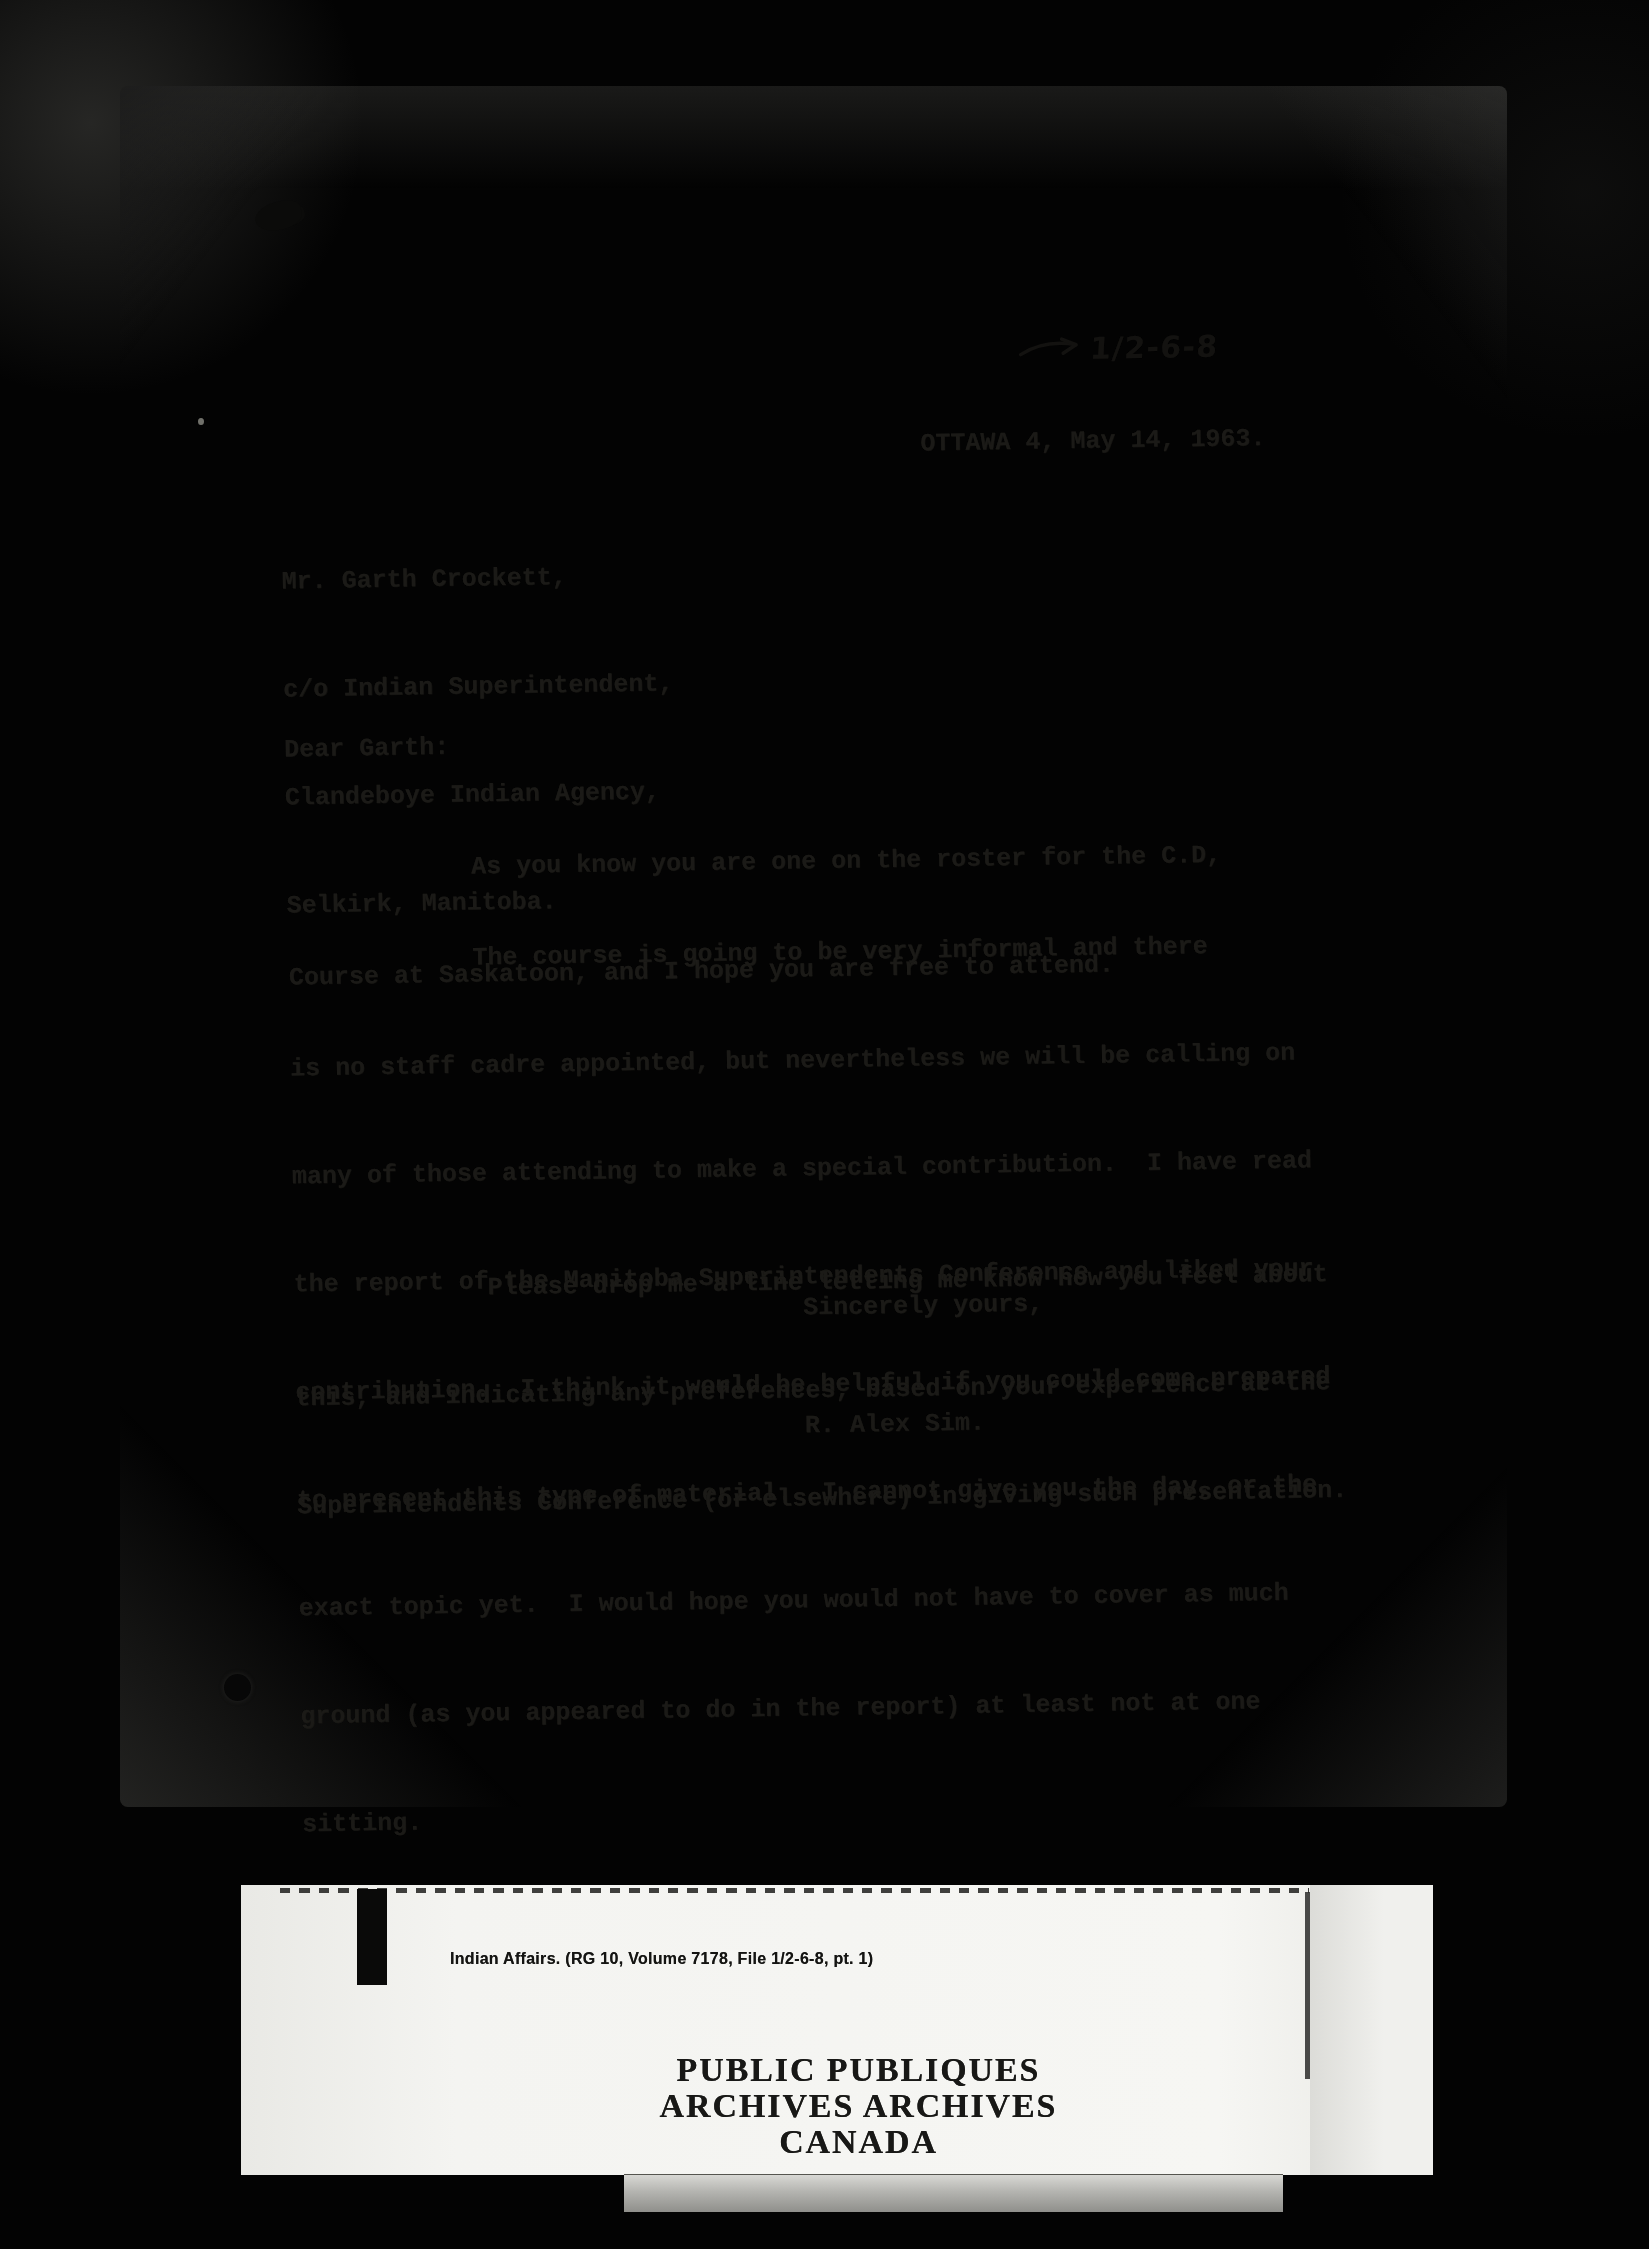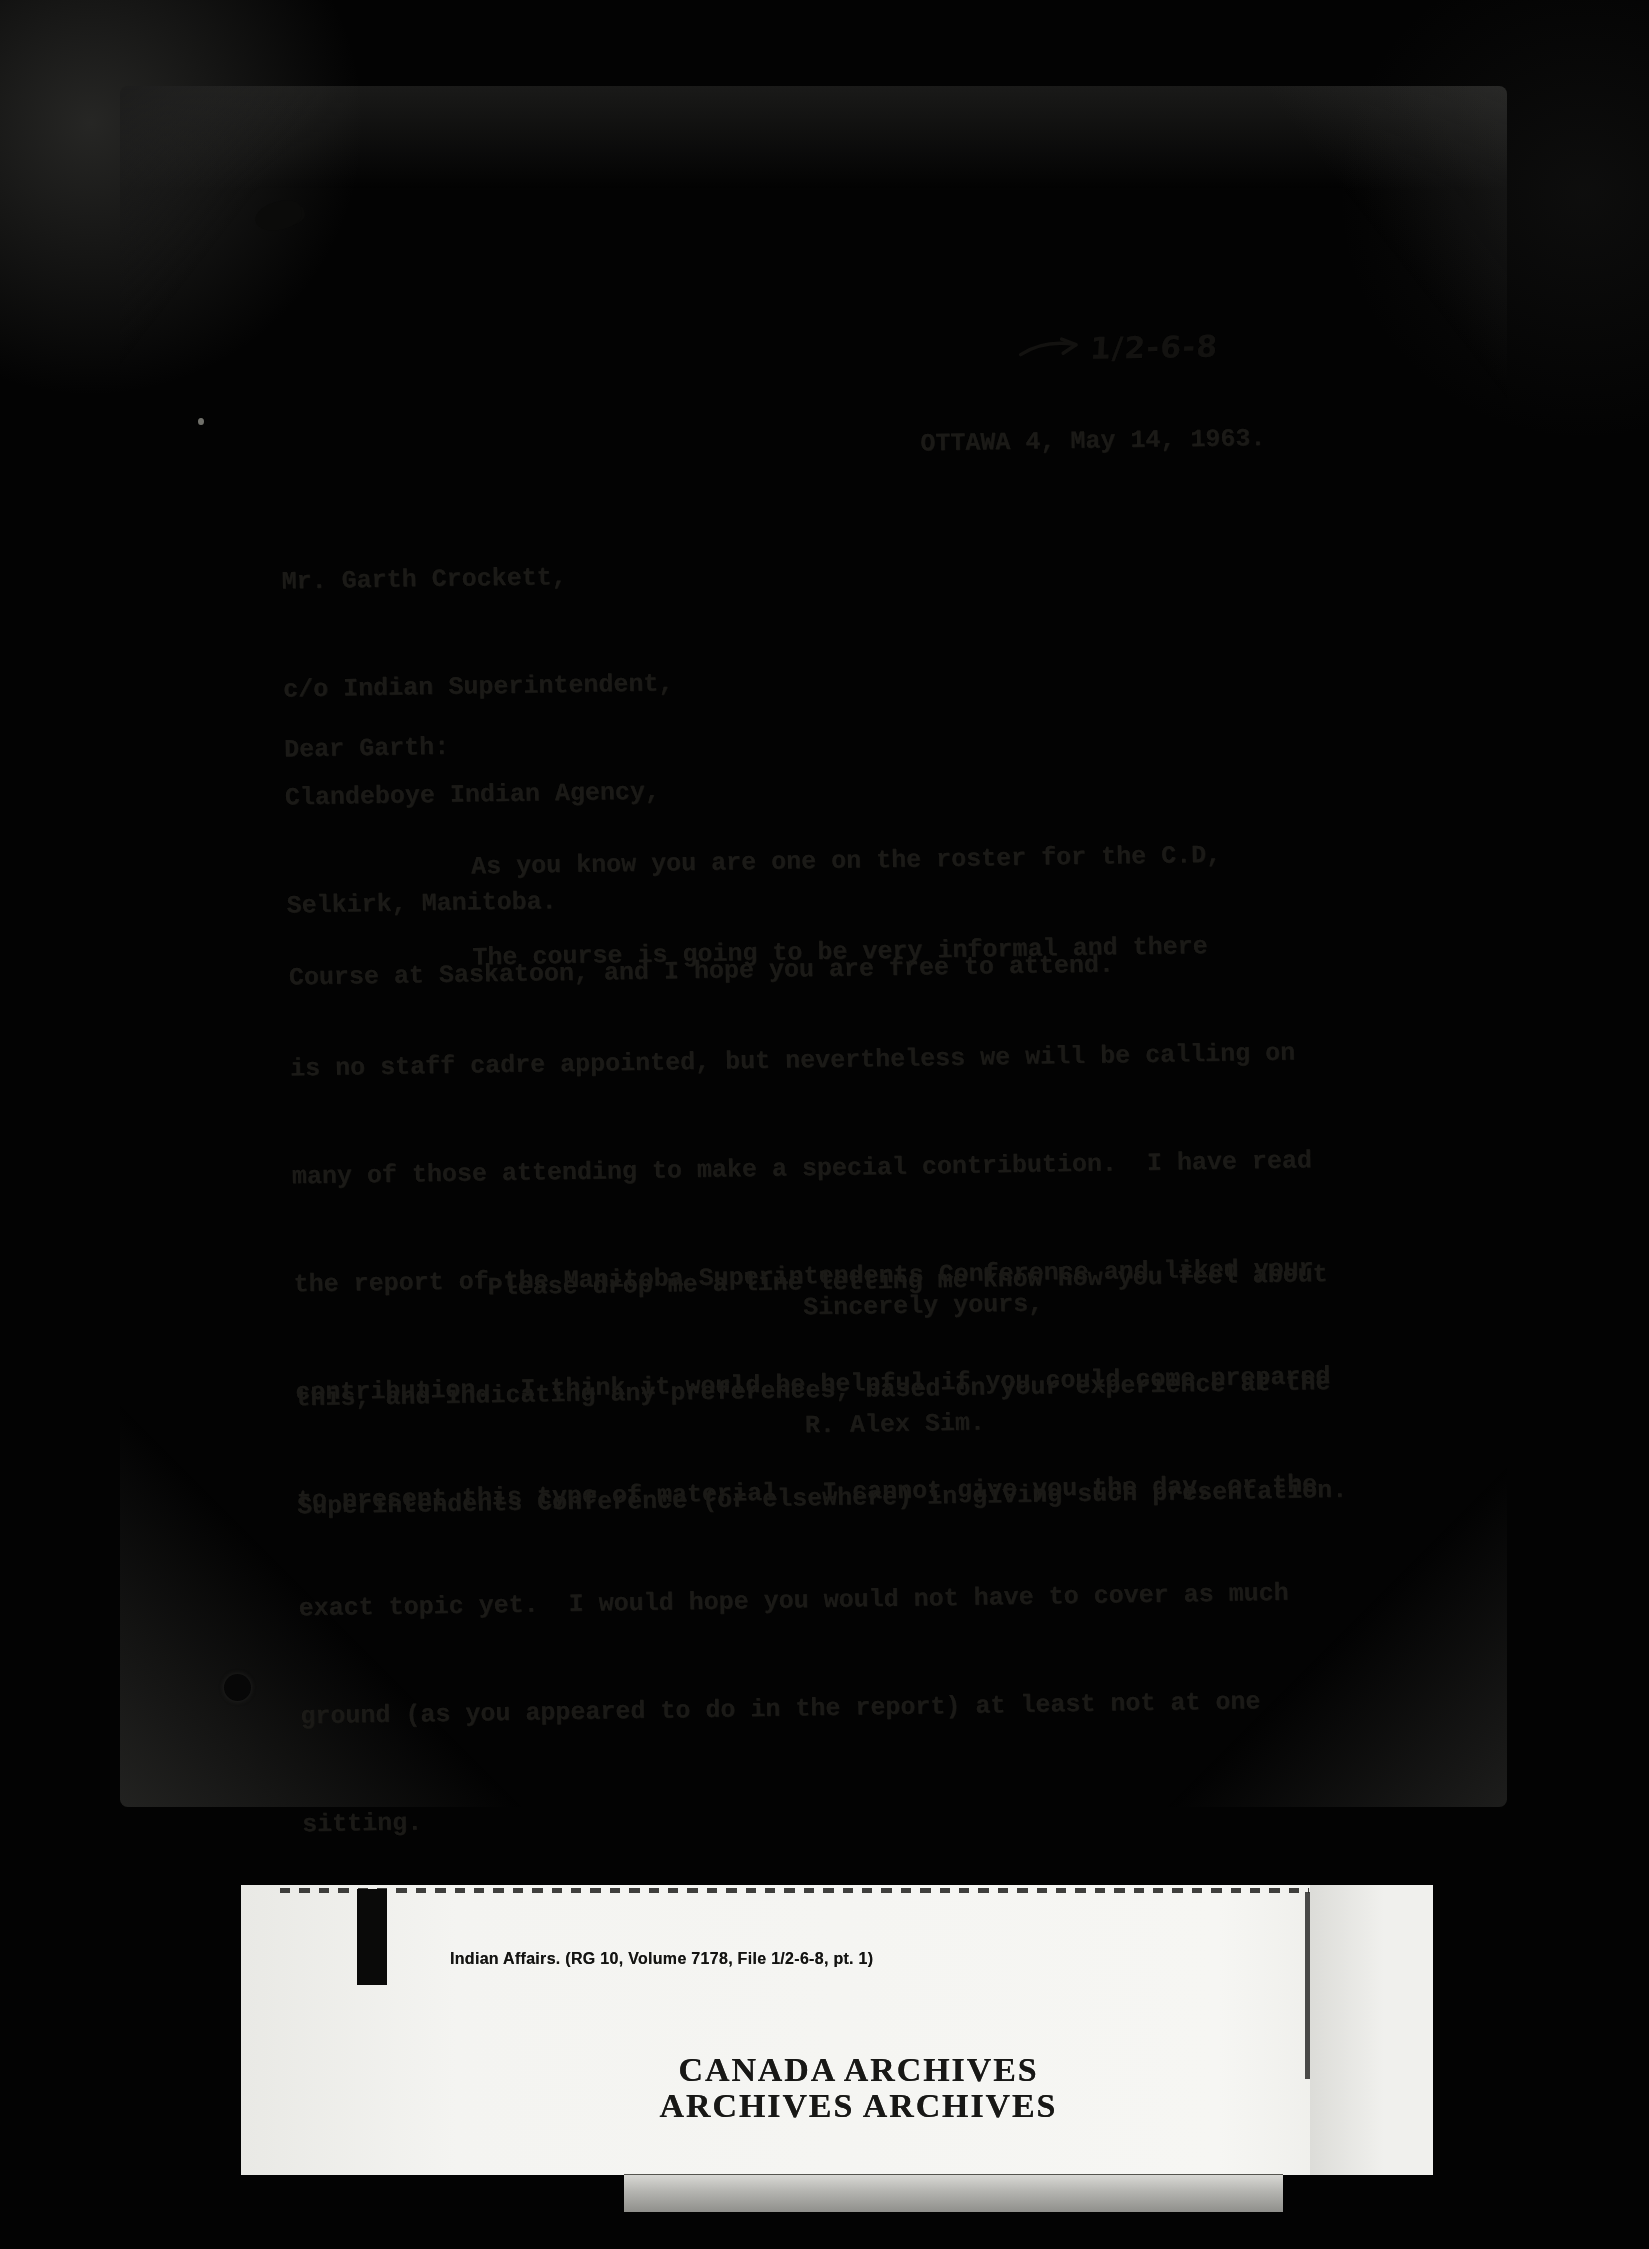--- a/index.html
+++ b/index.html
@@ -130,21 +130,22 @@
 
   <div class="band">
     <div class="band-right"></div>
     <div class="torn-edge"></div>
     <div class="notch"></div>
     <div class="vline"></div>
 
     <div class="ref-label">Indian Affairs. (RG 10, Volume 7178, File 1/2-6-8, pt. 1)</div>
 
     <div class="stamp">
-      <div>CANADA ARCHIVES</div>
+      <div>PUBLIC PUBLIQUES</div>
       <div>ARCHIVES ARCHIVES</div>
+      <div>CANADA</div>
     </div>
   </div>
 
   <div class="film-strip"></div>
 
 </div>
 
 
 </body></html>

